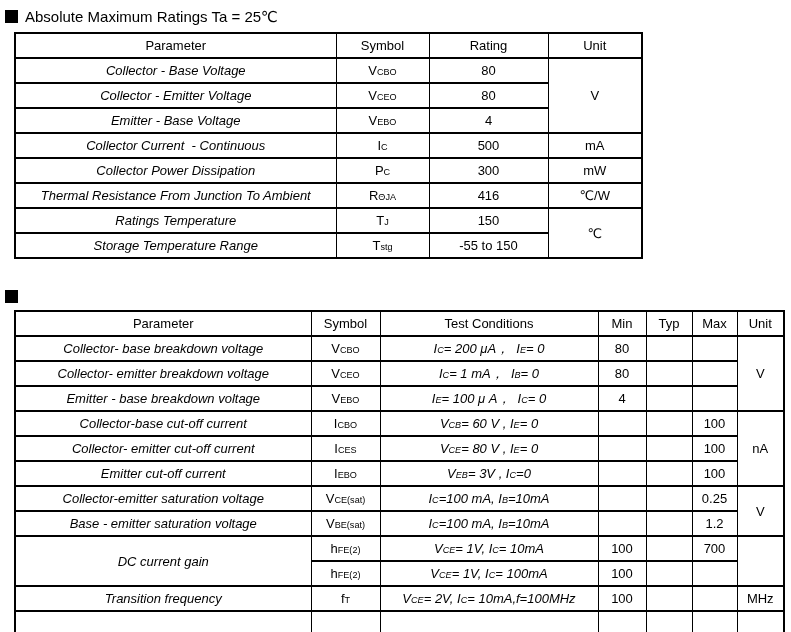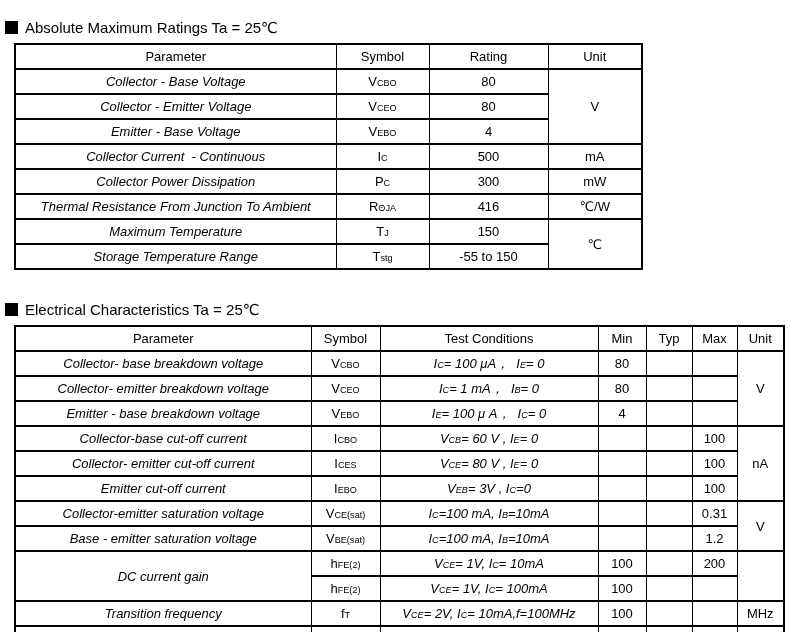--- a/index.html
+++ b/index.html
@@ -13,21 +13,21 @@
   .section-title {
     display: flex; align-items: center;
     font-size: 15px; line-height: 17px;
     margin-left: 5px;
   }
   .section-title .bullet {
     width: 13px; height: 13px;
     background: #000; display: inline-block;
     margin-right: 7px; flex: 0 0 auto;
   }
-  #title1 { margin-top: 19px; }
+  #title1 { margin-top: 8px; }
   #title2 { margin-top: 31px; }
   table.sheet {
     border-collapse: collapse;
     table-layout: fixed;
     margin-left: 14px;
     margin-top: 7px;
     font-size: 13px;
     border: 2px solid #000;
   }
   table.sheet th, table.sheet td {
@@ -96,36 +96,35 @@
     <td>300</td>
     <td>mW</td>
   </tr>
   <tr>
     <td class="l">Thermal Resistance From Junction To Ambient</td>
     <td><span>R</span><span class="sub">ΘJA</span></td>
     <td>416</td>
     <td>℃/W</td>
   </tr>
   <tr>
-    <td class="l">Maximum Temperature</td>
+    <td class="l">Ratings Temperature</td>
     <td><span>T</span><span class="sub">J</span></td>
     <td>150</td>
     <td rowspan="2">℃</td>
   </tr>
   <tr>
     <td class="l">Storage Temperature Range</td>
     <td><span>T</span><span class="sub">stg</span></td>
     <td>-55 to 150</td>
   </tr>
 </tbody>
   </table>
 
 <div class="section-title" id="title2">
   <span class="bullet"></span>
-  <span>Electrical Characteristics Ta = 25℃</span>
 </div>
 
 <table class="sheet" id="t2">
   <colgroup>
     <col style="width:296px">
       <col style="width:69px">
       <col style="width:218px">
     <col style="width:48px">
       <col style="width:46px">
       <col style="width:45px">
@@ -137,21 +136,21 @@
     <th>Symbol</th>
     <th>Test Conditions</th>
     <th>Min</th>
     <th>Typ</th>
     <th>Max</th>
     <th>Unit</th>
   </tr>
   <tr>
     <td class="l">Collector- base breakdown voltage</td>
     <td><span>V</span><span class="sub">CBO</span></td>
-    <td class="l"><span>I</span><span class="sub">C</span><span>= 100 μA，  I</span><span class="sub">E</span><span>= 0</span></td>
+    <td class="l"><span>I</span><span class="sub">C</span><span>= 200 μA，  I</span><span class="sub">E</span><span>= 0</span></td>
     <td>80</td>
     <td></td>
     <td></td>
     <td rowspan="3">V</td>
   </tr>
   <tr>
     <td class="l">Collector- emitter breakdown voltage</td>
     <td><span>V</span><span class="sub">CEO</span></td>
     <td class="l"><span>I</span><span class="sub">C</span><span>= 1 mA，  I</span><span class="sub">B</span><span>= 0</span></td>
     <td>80</td>
@@ -190,38 +189,38 @@
     <td></td>
     <td></td>
     <td>100</td>
   </tr>
   <tr>
     <td class="l">Collector-emitter saturation voltage</td>
     <td><span>V</span><span class="sub">CE(sat)</span></td>
     <td class="l"><span>I</span><span class="sub">C</span><span>=100 mA, I</span><span class="sub">B</span><span>=10mA</span></td>
     <td></td>
     <td></td>
-    <td>0.31</td>
+    <td>0.25</td>
     <td rowspan="2">V</td>
   </tr>
   <tr>
     <td class="l">Base - emitter saturation voltage</td>
     <td><span>V</span><span class="sub">BE(sat)</span></td>
     <td class="l"><span>I</span><span class="sub">C</span><span>=100 mA, I</span><span class="sub">B</span><span>=10mA</span></td>
     <td></td>
     <td></td>
     <td>1.2</td>
   </tr>
   <tr>
     <td class="l" rowspan="2">DC current gain</td>
     <td><span>h</span><span class="sub">FE(2)</span></td>
     <td class="l"><span>V</span><span class="sub">CE</span><span>= 1V, I</span><span class="sub">C</span><span>= 10mA</span></td>
     <td>100</td>
     <td></td>
-    <td>200</td>
+    <td>700</td>
     <td rowspan="2"></td>
   </tr>
   <tr>
     <td><span>h</span><span class="sub">FE(2)</span></td>
     <td class="l"><span>V</span><span class="sub">CE</span><span>= 1V, I</span><span class="sub">C</span><span>= 100mA</span></td>
     <td>100</td>
     <td></td>
     <td></td>
   </tr>
   <tr>

